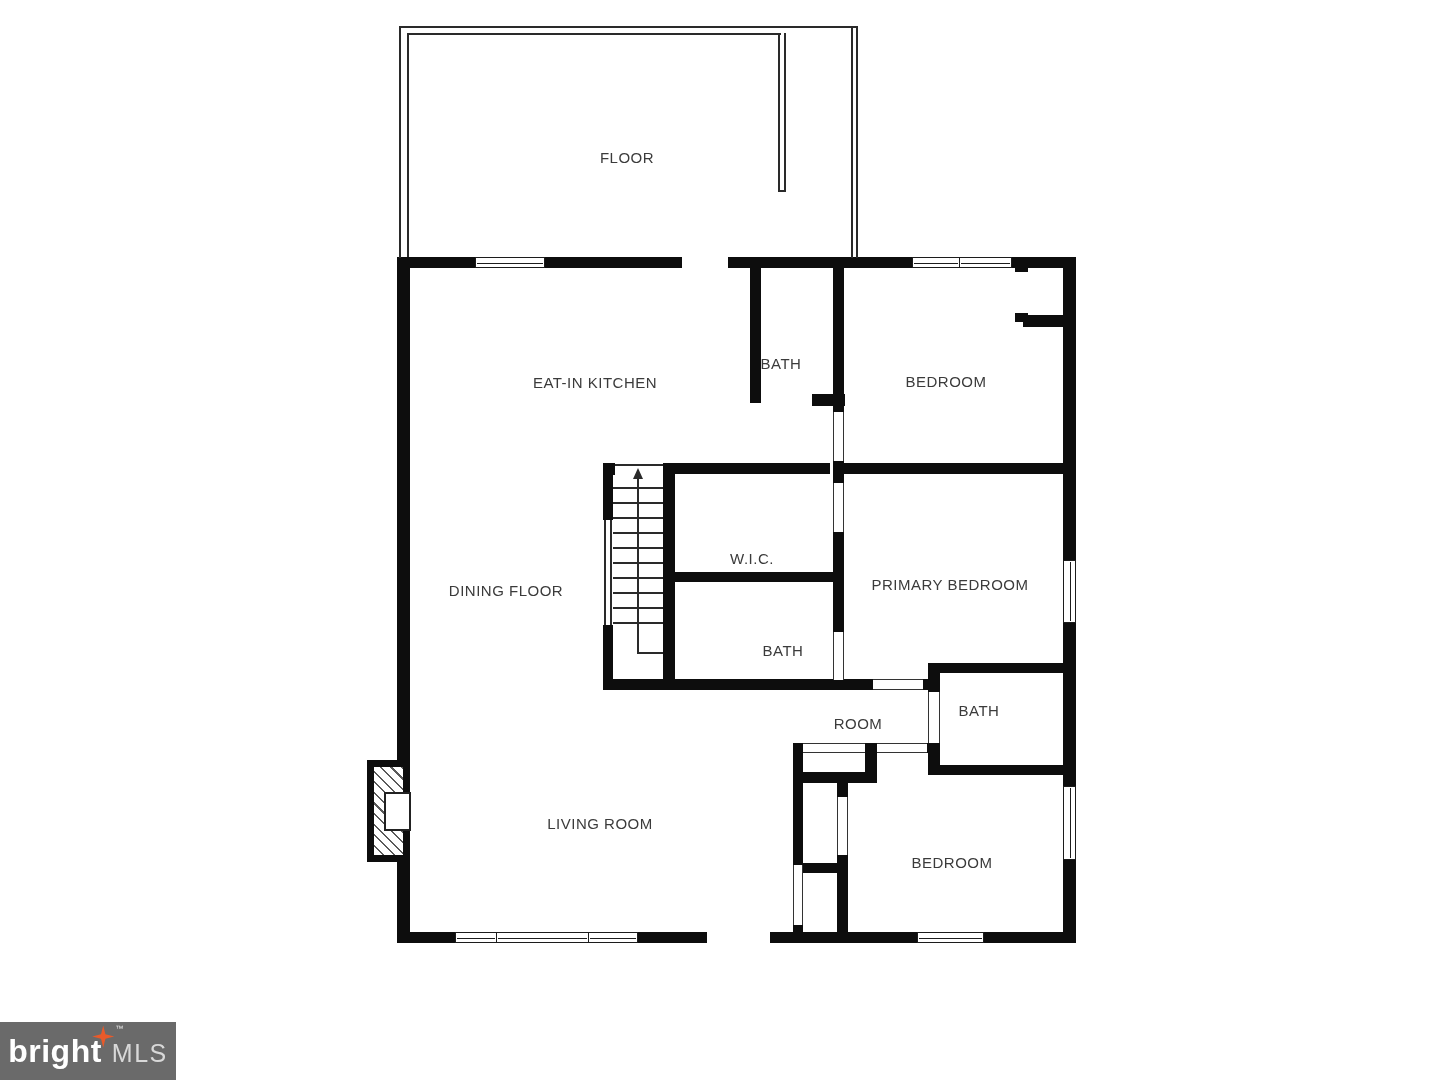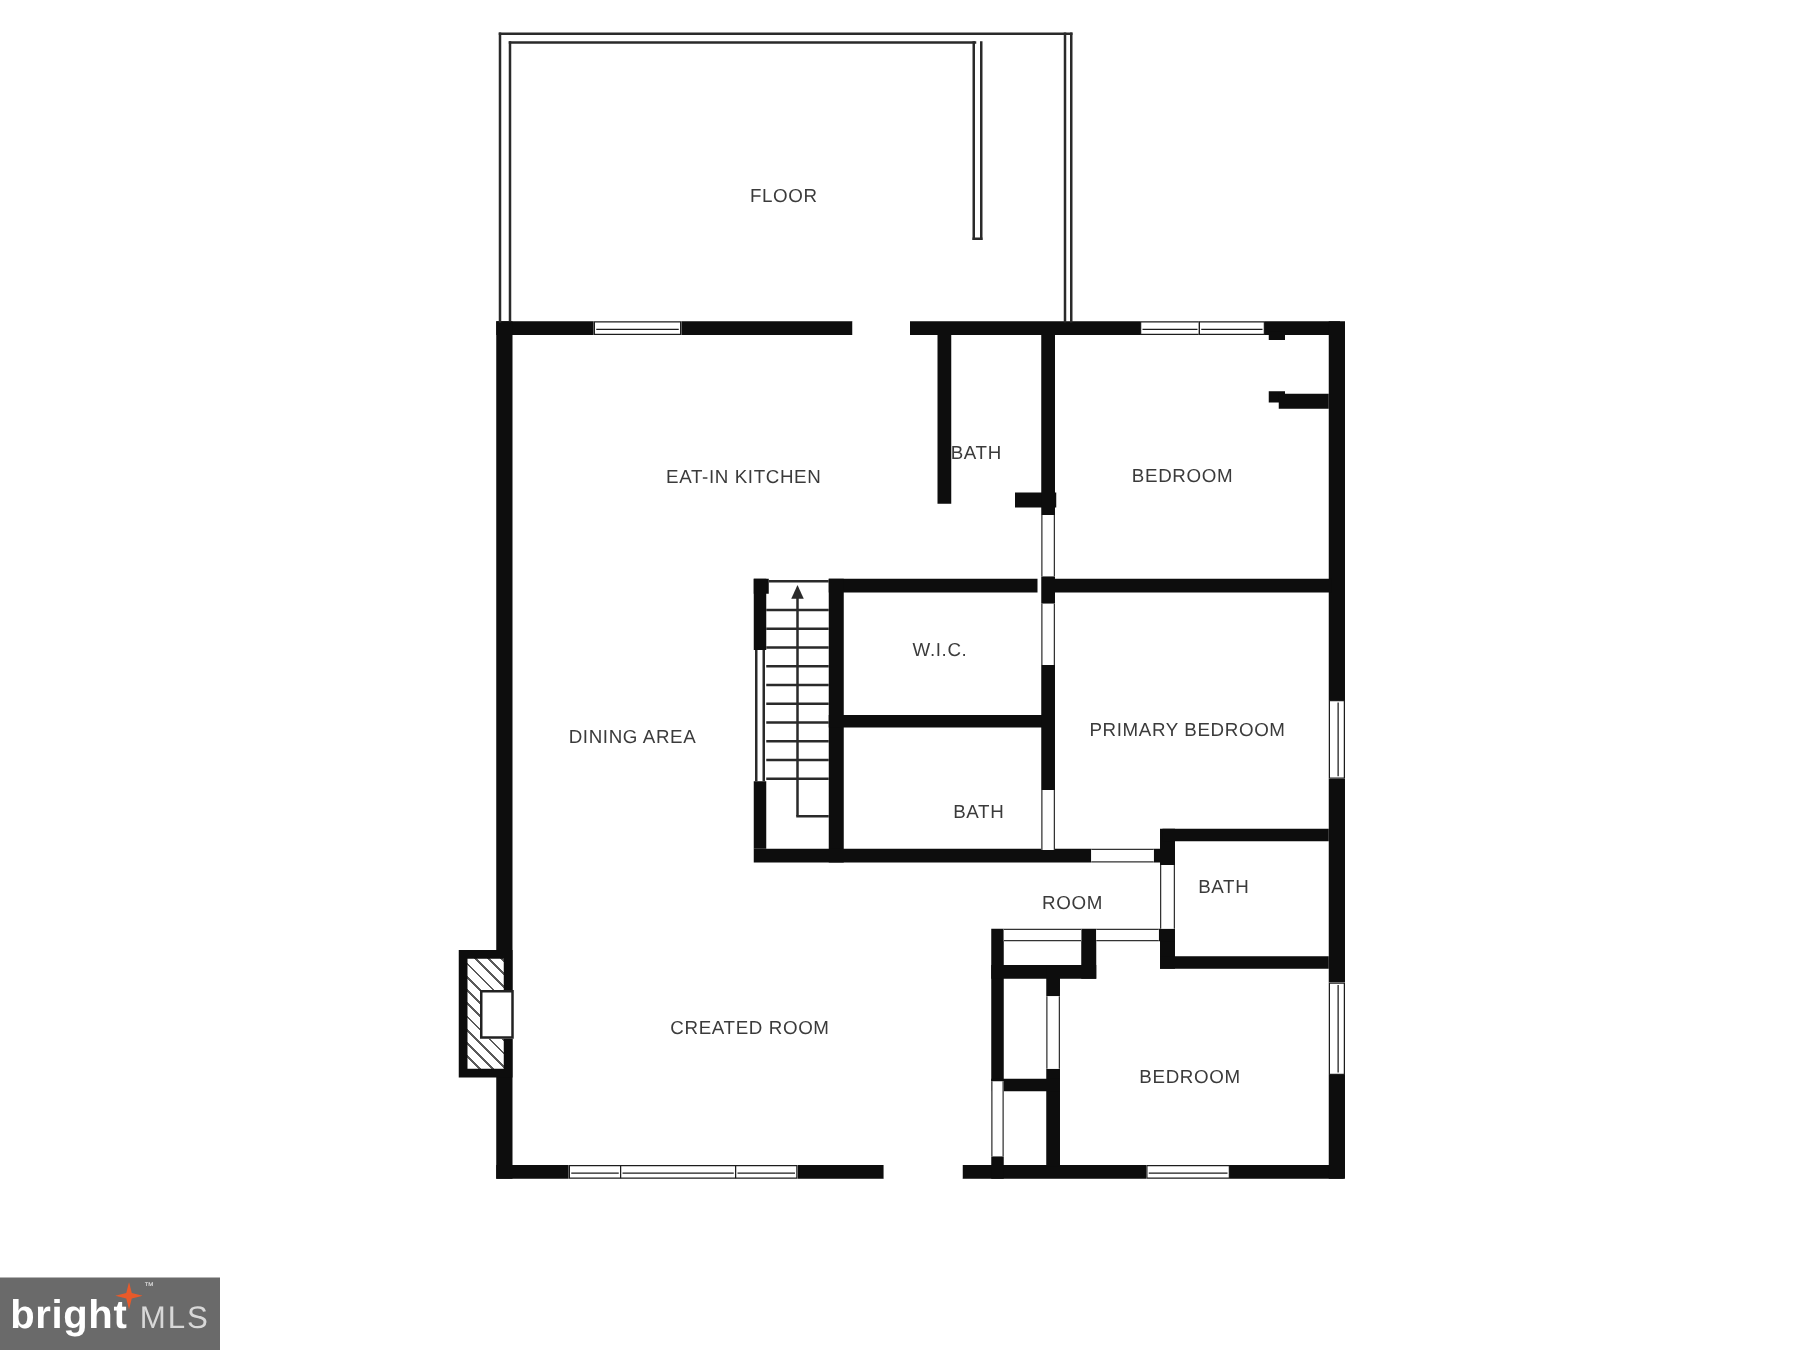--- a/index.html
+++ b/index.html
@@ -124,27 +124,27 @@
       <div class="tl" style="left: 613px; top: 622px; width: 50px; height: 2px;"></div>
       <div class="tl" style="left: 637px; top: 477px; width: 2px; height: 176px;"></div>
       <div class="tl" style="left: 637px; top: 652px; width: 26px; height: 2px;"></div>
       <div class="arrowhead" style="left: 633px; top: 468px;"></div>
     </div>
 
   <div class="room-label" style="left:627px;top:157px;">FLOOR</div>
   <div class="room-label" style="left:595px;top:382px;">EAT-IN KITCHEN</div>
   <div class="room-label" style="left:781px;top:363px;">BATH</div>
   <div class="room-label" style="left:946px;top:381px;">BEDROOM</div>
-  <div class="room-label" style="left:752px;top:520px;">W.I.C.</div>
-  <div class="room-label" style="left:506px;top:590px;">DINING AREA</div>
+  <div class="room-label" style="left:752px;top:558px;">W.I.C.</div>
+  <div class="room-label" style="left:506px;top:590px;">DINING FLOOR</div>
   <div class="room-label" style="left:950px;top:584px;">PRIMARY BEDROOM</div>
   <div class="room-label" style="left:783px;top:650px;">BATH</div>
   <div class="room-label" style="left:858px;top:723px;">ROOM</div>
   <div class="room-label" style="left:979px;top:710px;">BATH</div>
-  <div class="room-label" style="left:600px;top:823px;">CREATED ROOM</div>
+  <div class="room-label" style="left:600px;top:823px;">LIVING ROOM</div>
   <div class="room-label" style="left:952px;top:862px;">BEDROOM</div>
 
 
   <div id="brand-box" style="background: rgb(106, 106, 106);">
     <div id="brand-wordmark">
       <span id="brand-name">bright</span>
       <span id="brand-star" style="background: rgb(232, 90, 42);"></span>
       <span id="brand-tm">™</span>
       <span id="brand-suffix">MLS</span>
     </div>

